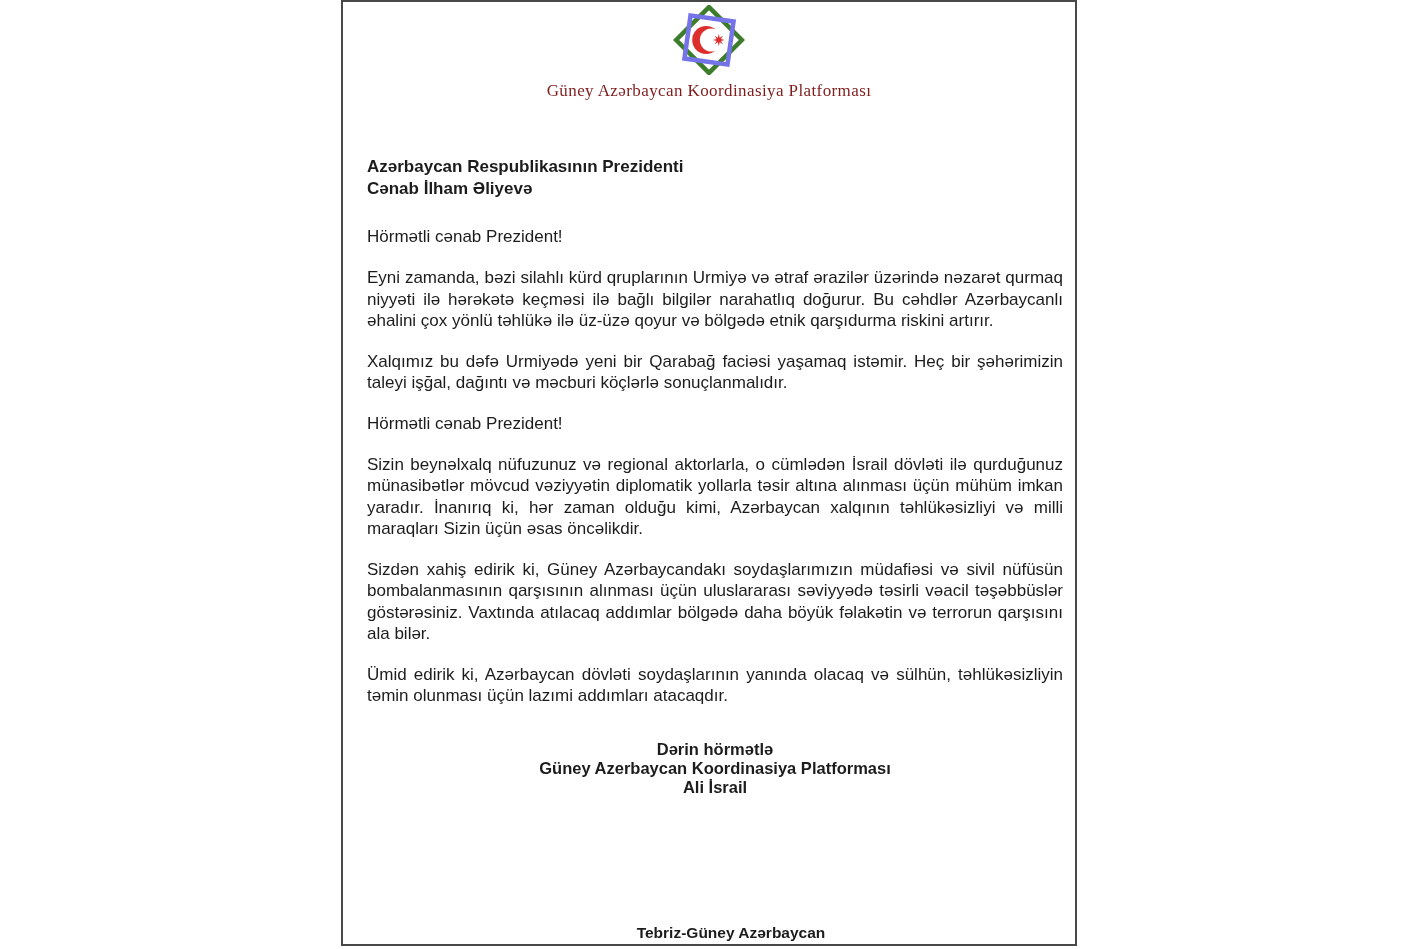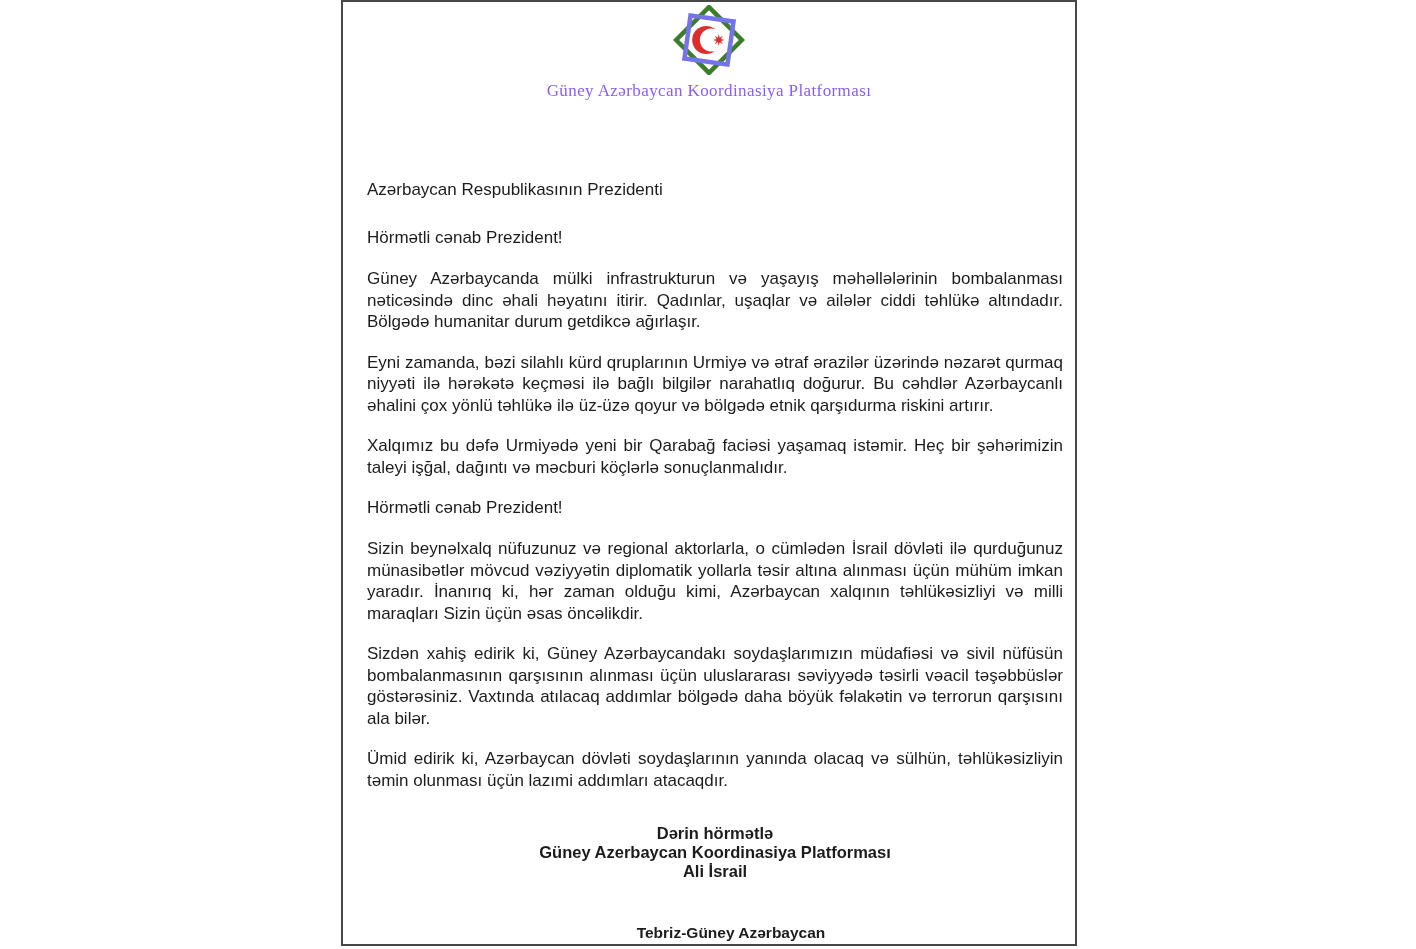--- a/index.html
+++ b/index.html
@@ -29,31 +29,31 @@
     background: #ffffff;
   }
   .logo-block {
     text-align: center;
     padding-top: 3px;
   }
   .logo-subtitle {
     font-family: "Liberation Serif", serif;
     font-size: 17px;
     letter-spacing: 0.4px;
-    color: #8b5cf6;
+    color: #7f1d1d;
     margin-top: 2px;
   }
   .content {
     padding: 0 12px 0 24px;
     font-size: 17px;
     line-height: 21.5px;
   }
   .recipient {
-    margin-top: 78px;
-    font-weight: normal;
+    margin-top: 55px;
+    font-weight: bold;
     line-height: 22px;
   }
   .salutation {
     margin-top: 26px;
     font-weight: normal;
     line-height: 22px;
   }
   .salutation.repeat {
     margin-top: 19px;
   }
@@ -95,25 +95,25 @@
           <circle cx="53.5" cy="50" r="16.5" fill="#ffffff"></circle>
           <polygon fill="#dd2e2e" points="72.5,50 67.1,51.3 70,56 65.3,53.1 64,58.5 62.7,53.1 58,56 60.9,51.3 55.5,50 60.9,48.7 58,44 62.7,46.9 64,41.5 65.3,46.9 70,44 67.1,48.7"></polygon>
         </svg>
       </span>
       <div class="logo-subtitle">Güney Azərbaycan Koordinasiya Platforması</div>
     </div>
 
     <div class="content">
       <div class="recipient">
         <div>Azərbaycan Respublikasının Prezidenti</div>
+        <div>Cənab İlham Əliyevə</div>
       </div>
 
       <div class="salutation">Hörmətli cənab Prezident!</div>
 
-      <p class="body-par">Güney Azərbaycanda mülki infrastrukturun və yaşayış məhəllələrinin bombalanması nəticəsində dinc əhali həyatını itirir. Qadınlar, uşaqlar və ailələr ciddi təhlükə altındadır. Bölgədə humanitar durum getdikcə ağırlaşır.</p>
       <p class="body-par">Eyni zamanda, bəzi silahlı kürd qruplarının Urmiyə və ətraf ərazilər üzərində nəzarət qurmaq niyyəti ilə hərəkətə keçməsi ilə bağlı bilgilər narahatlıq doğurur. Bu cəhdlər Azərbaycanlı əhalini çox yönlü təhlükə ilə üz-üzə qoyur və bölgədə etnik qarşıdurma riskini artırır.</p>
       <p class="body-par">Xalqımız bu dəfə Urmiyədə yeni bir Qarabağ faciəsi yaşamaq istəmir. Heç bir şəhərimizin taleyi işğal, dağıntı və məcburi köçlərlə sonuçlanmalıdır.</p>
 
       <div class="salutation repeat">Hörmətli cənab Prezident!</div>
 
       <p class="body-par">Sizin beynəlxalq nüfuzunuz və regional aktorlarla, o cümlədən İsrail dövləti ilə qurduğunuz münasibətlər mövcud vəziyyətin diplomatik yollarla təsir altına alınması üçün mühüm imkan yaradır. İnanırıq ki, hər zaman olduğu kimi, Azərbaycan xalqının təhlükəsizliyi və milli maraqları Sizin üçün əsas öncəlikdir.</p>
       <p class="body-par">Sizdən xahiş edirik ki, Güney Azərbaycandakı soydaşlarımızın müdafiəsi və sivil nüfüsün bombalanmasının qarşısının alınması üçün uluslararası səviyyədə təsirli vəacil təşəbbüslər göstərəsiniz. Vaxtında atılacaq addımlar bölgədə daha böyük fəlakətin və terrorun qarşısını ala bilər.</p>
       <p class="body-par">Ümid edirik ki, Azərbaycan dövləti soydaşlarının yanında olacaq və sülhün, təhlükəsizliyin təmin olunması üçün lazımi addımları atacaqdır.</p>
 
       <div class="closing-block">

